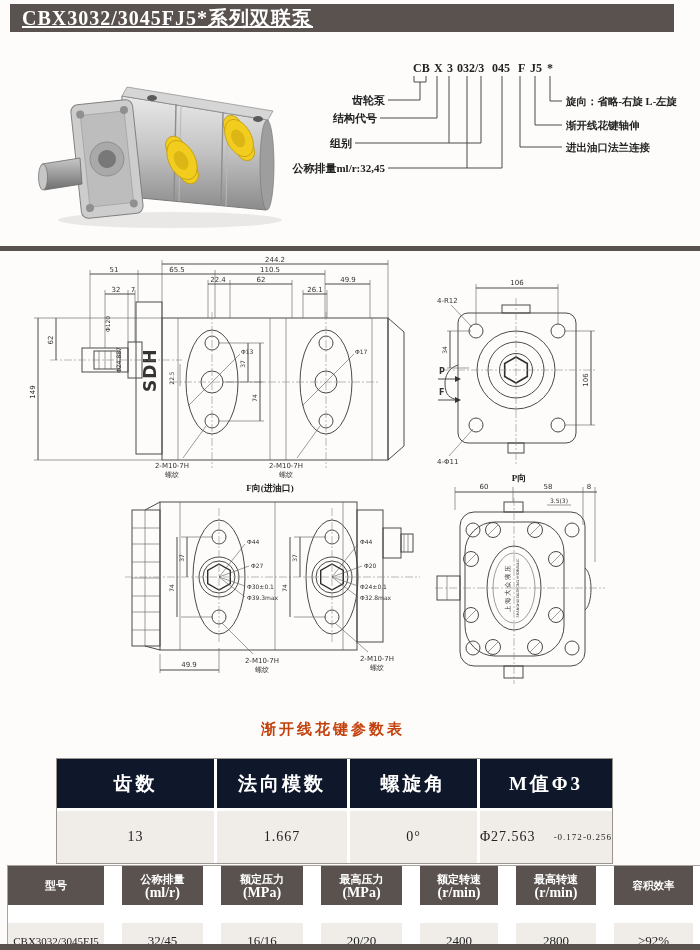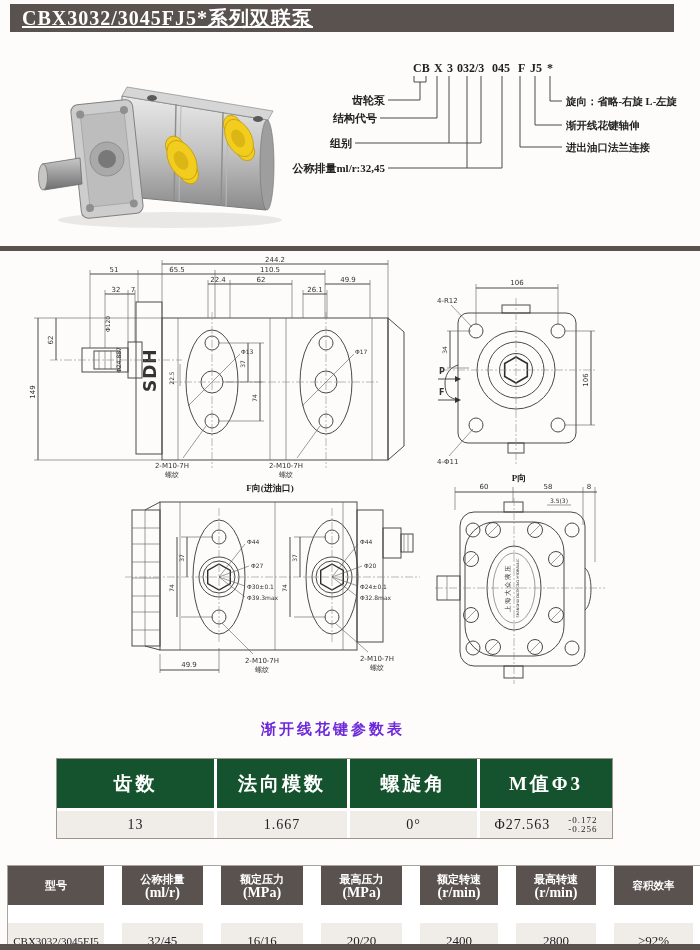--- a/index.html
+++ b/index.html
@@ -24,37 +24,37 @@
   .dim  { font-size:7px; }
   .dim6 { font-size:6px; }
   .lbl  { font-size:7px; }
   .code-txt { font-size:12px; font-weight:bold; font-family:"Liberation Serif",serif; fill:#222; }
   .mc-lbl   { font-size:11px; font-weight:bold; font-family:"Liberation Serif",serif; fill:#222; }
   .mc-lbl-r { font-size:10.5px; font-weight:bold; font-family:"Liberation Serif",serif; fill:#222; }
   .view-lbl { font-size:9px; font-weight:bold; fill:#222; font-family:"Liberation Serif",serif; }
 
   .spline-title {
     position:absolute; left:56px; top:720px; width:554px; text-align:center;
-    font-size:15px; font-weight:bold; letter-spacing:3px; color:#6d28d9;
+    font-size:15px; font-weight:bold; letter-spacing:3px; color:#c2410c;
   }
   .spline-table {
     position:absolute; left:56px; top:758px; display:grid;
     grid-template-columns:157px 130px 127px 132px; grid-auto-rows:auto;
     gap:3px; background:#fff; border:1px solid #9b958f;
   }
   .spline-table .h {
-    height:49px; background:#14532d; color:#fff; display:flex; align-items:center;
+    height:49px; background:#0f172a; color:#fff; display:flex; align-items:center;
     justify-content:center; font-size:19px; font-weight:bold; letter-spacing:3px;
   }
   .spline-table .v {
-    height:27px; background:#f0ede9; display:flex; align-items:center;
+    height:52px; background:#f0ede9; display:flex; align-items:center;
     justify-content:center; font-size:14px; color:#222; letter-spacing:1px;
   }
   .mval { display:flex; align-items:center; gap:18px; }
-  .tol { display:flex; flex-direction:column; font-size:9px; line-height:9px; font-style:normal; }
+  .tol { display:flex; flex-direction:row; font-size:9px; line-height:9px; font-style:normal; }
   .tol i { font-style:normal; }
 
   .spec-table {
     position:absolute; left:7px; top:865px; display:grid;
     grid-template-columns:96px 81px 82px 81px 78px 80px 79px 80px;
     gap:18px; background:#fff; border:1px solid #aaa49e;
   }
   .spec-table .h {
     height:39px; background:#5a524e; color:#fff; display:flex; flex-direction:column;
     align-items:center; justify-content:center; font-size:11px; line-height:13px; font-weight:bold;

